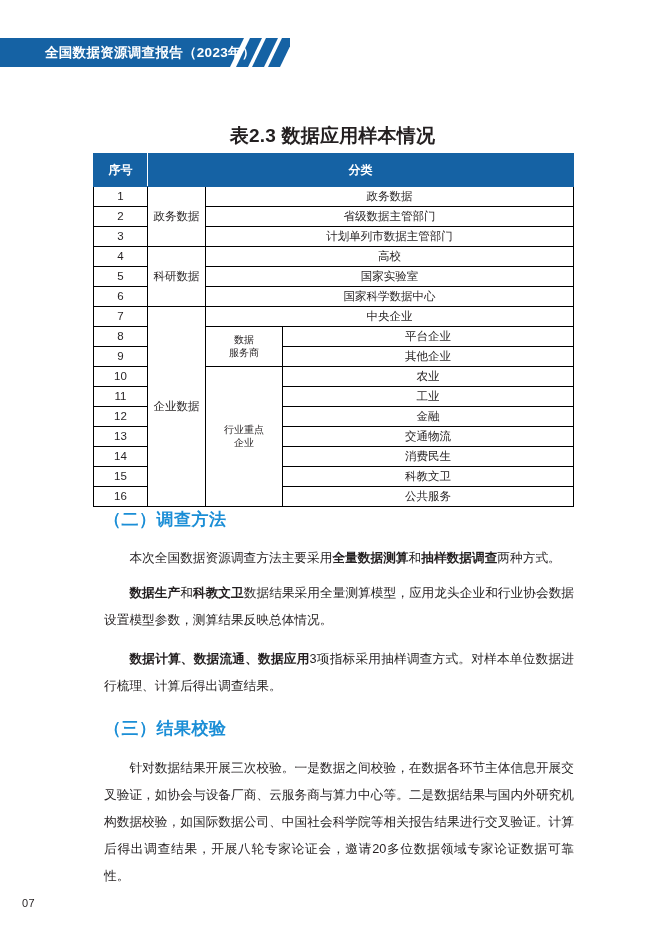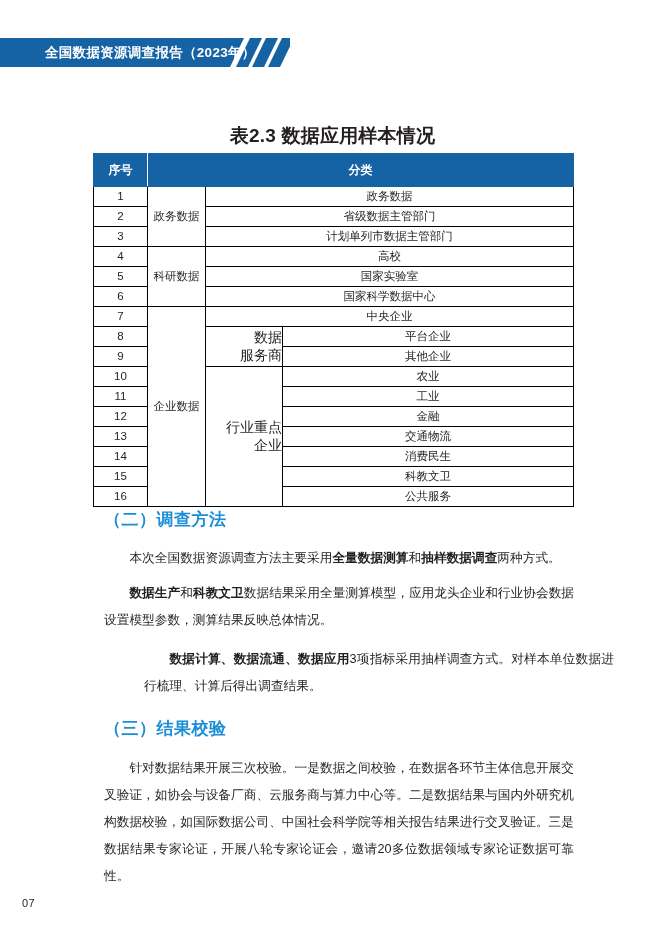--- a/index.html
+++ b/index.html
@@ -80,22 +80,21 @@
     height: 32px;
     border-color: #1562a4;
   }
   .sample-table thead th.col-no {
     border-right: 1px solid #ffffff;
   }
   .sample-table td.group-cell {
     font-size: 11.5px;
   }
   .sample-table td.sub-cell {
-    font-size: 14px;
-    text-align: right;
+    font-size: 10px;
   }
   .sample-table td.num {
     font-family: "Liberation Sans", sans-serif;
     font-size: 11.5px;
   }
   .sample-table td.wide {
     font-size: 11.5px;
   }
 
   
@@ -116,21 +115,21 @@
     width: 470px;
     font-size: 12.7px;
     line-height: 27px;
     color: #231f20;
     text-align: justify;
     text-justify: inter-ideograph;
     text-indent: 2em;
   }
   #para-1 { top: 545px; }
   #para-2 { top: 580px; }
-  #para-3 { top: 646px; margin-left: 40px; }
+  #para-3 { top: 646px; }
   #para-4 { top: 755px; }
 
   .para b { font-weight: bold; }
 
   
   .page-number {
     position: absolute;
     left: 22px;
     top: 897px;
     font-size: 11px;
@@ -250,15 +249,15 @@
 </table>
 
 <div class="section-heading" id="heading-2" style="color: rgb(27, 142, 214);">（二）调查方法</div>
 
 <div class="para" id="para-1"><span>本次全国数据资源调查方法主要采用</span><b>全量数据测算</b><span>和</span><b>抽样数据调查</b><span>两种方式。</span></div>
 <div class="para" id="para-2"><b>数据生产</b><span>和</span><b>科教文卫</b><span>数据结果采用全量测算模型，应用龙头企业和行业协会数据设置模型参数，测算结果反映总体情况。</span></div>
 <div class="para" id="para-3"><b>数据计算、数据流通、数据应用</b><span>3项指标采用抽样调查方式。对样本单位数据进行梳理、计算后得出调查结果。</span></div>
 
 <div class="section-heading" id="heading-3" style="color: rgb(27, 142, 214);">（三）结果校验</div>
 
-<div class="para" id="para-4"><span>针对数据结果开展三次校验。一是数据之间校验，在数据各环节主体信息开展交叉验证，如协会与设备厂商、云服务商与算力中心等。二是数据结果与国内外研究机构数据校验，如国际数据公司、中国社会科学院等相关报告结果进行交叉验证。三是数据结果专家论证，开展八轮专家论证会，邀请20多位数据领域专家论证数据可靠性。</span></div>
+<div class="para" id="para-4"><span>针对数据结果开展三次校验。一是数据之间校验，在数据各环节主体信息开展交叉验证，如协会与设备厂商、云服务商与算力中心等。二是数据结果与国内外研究机构数据校验，如国际数据公司、中国社会科学院等相关报告结果进行交叉验证。计算后得出调查结果，开展八轮专家论证会，邀请20多位数据领域专家论证数据可靠性。</span></div>
 
 <div class="page-number">07</div>
 
 </body></html>

